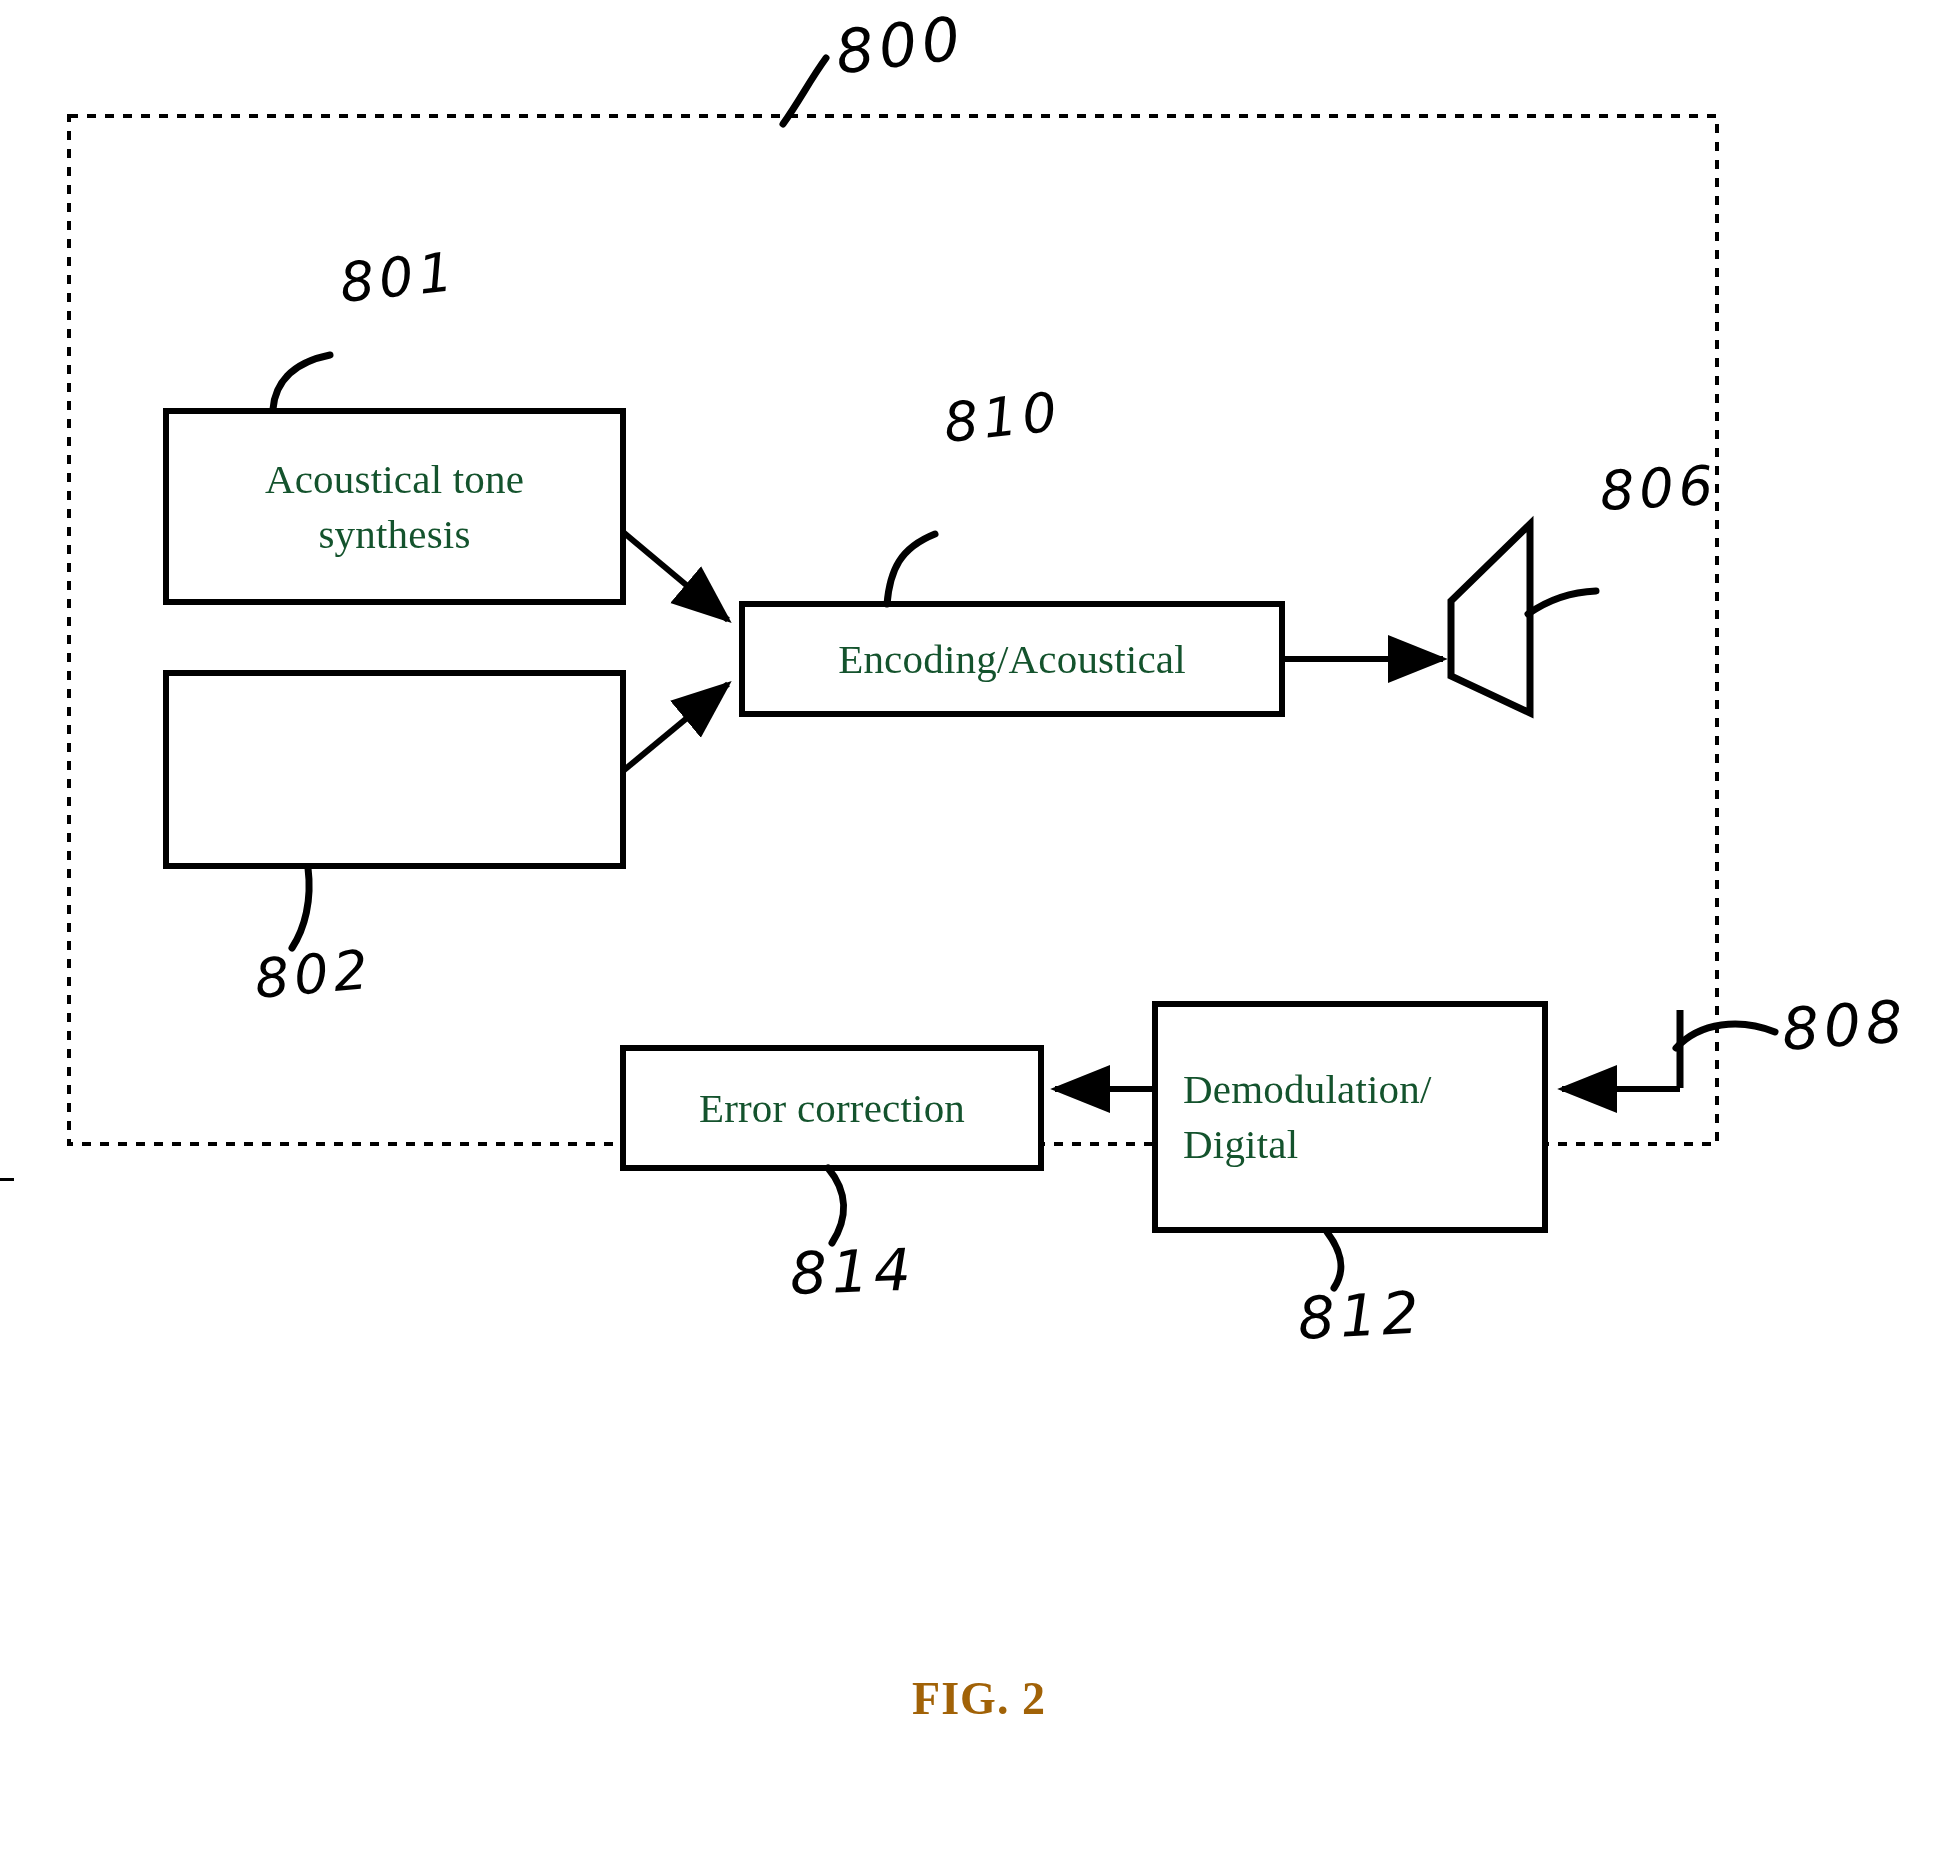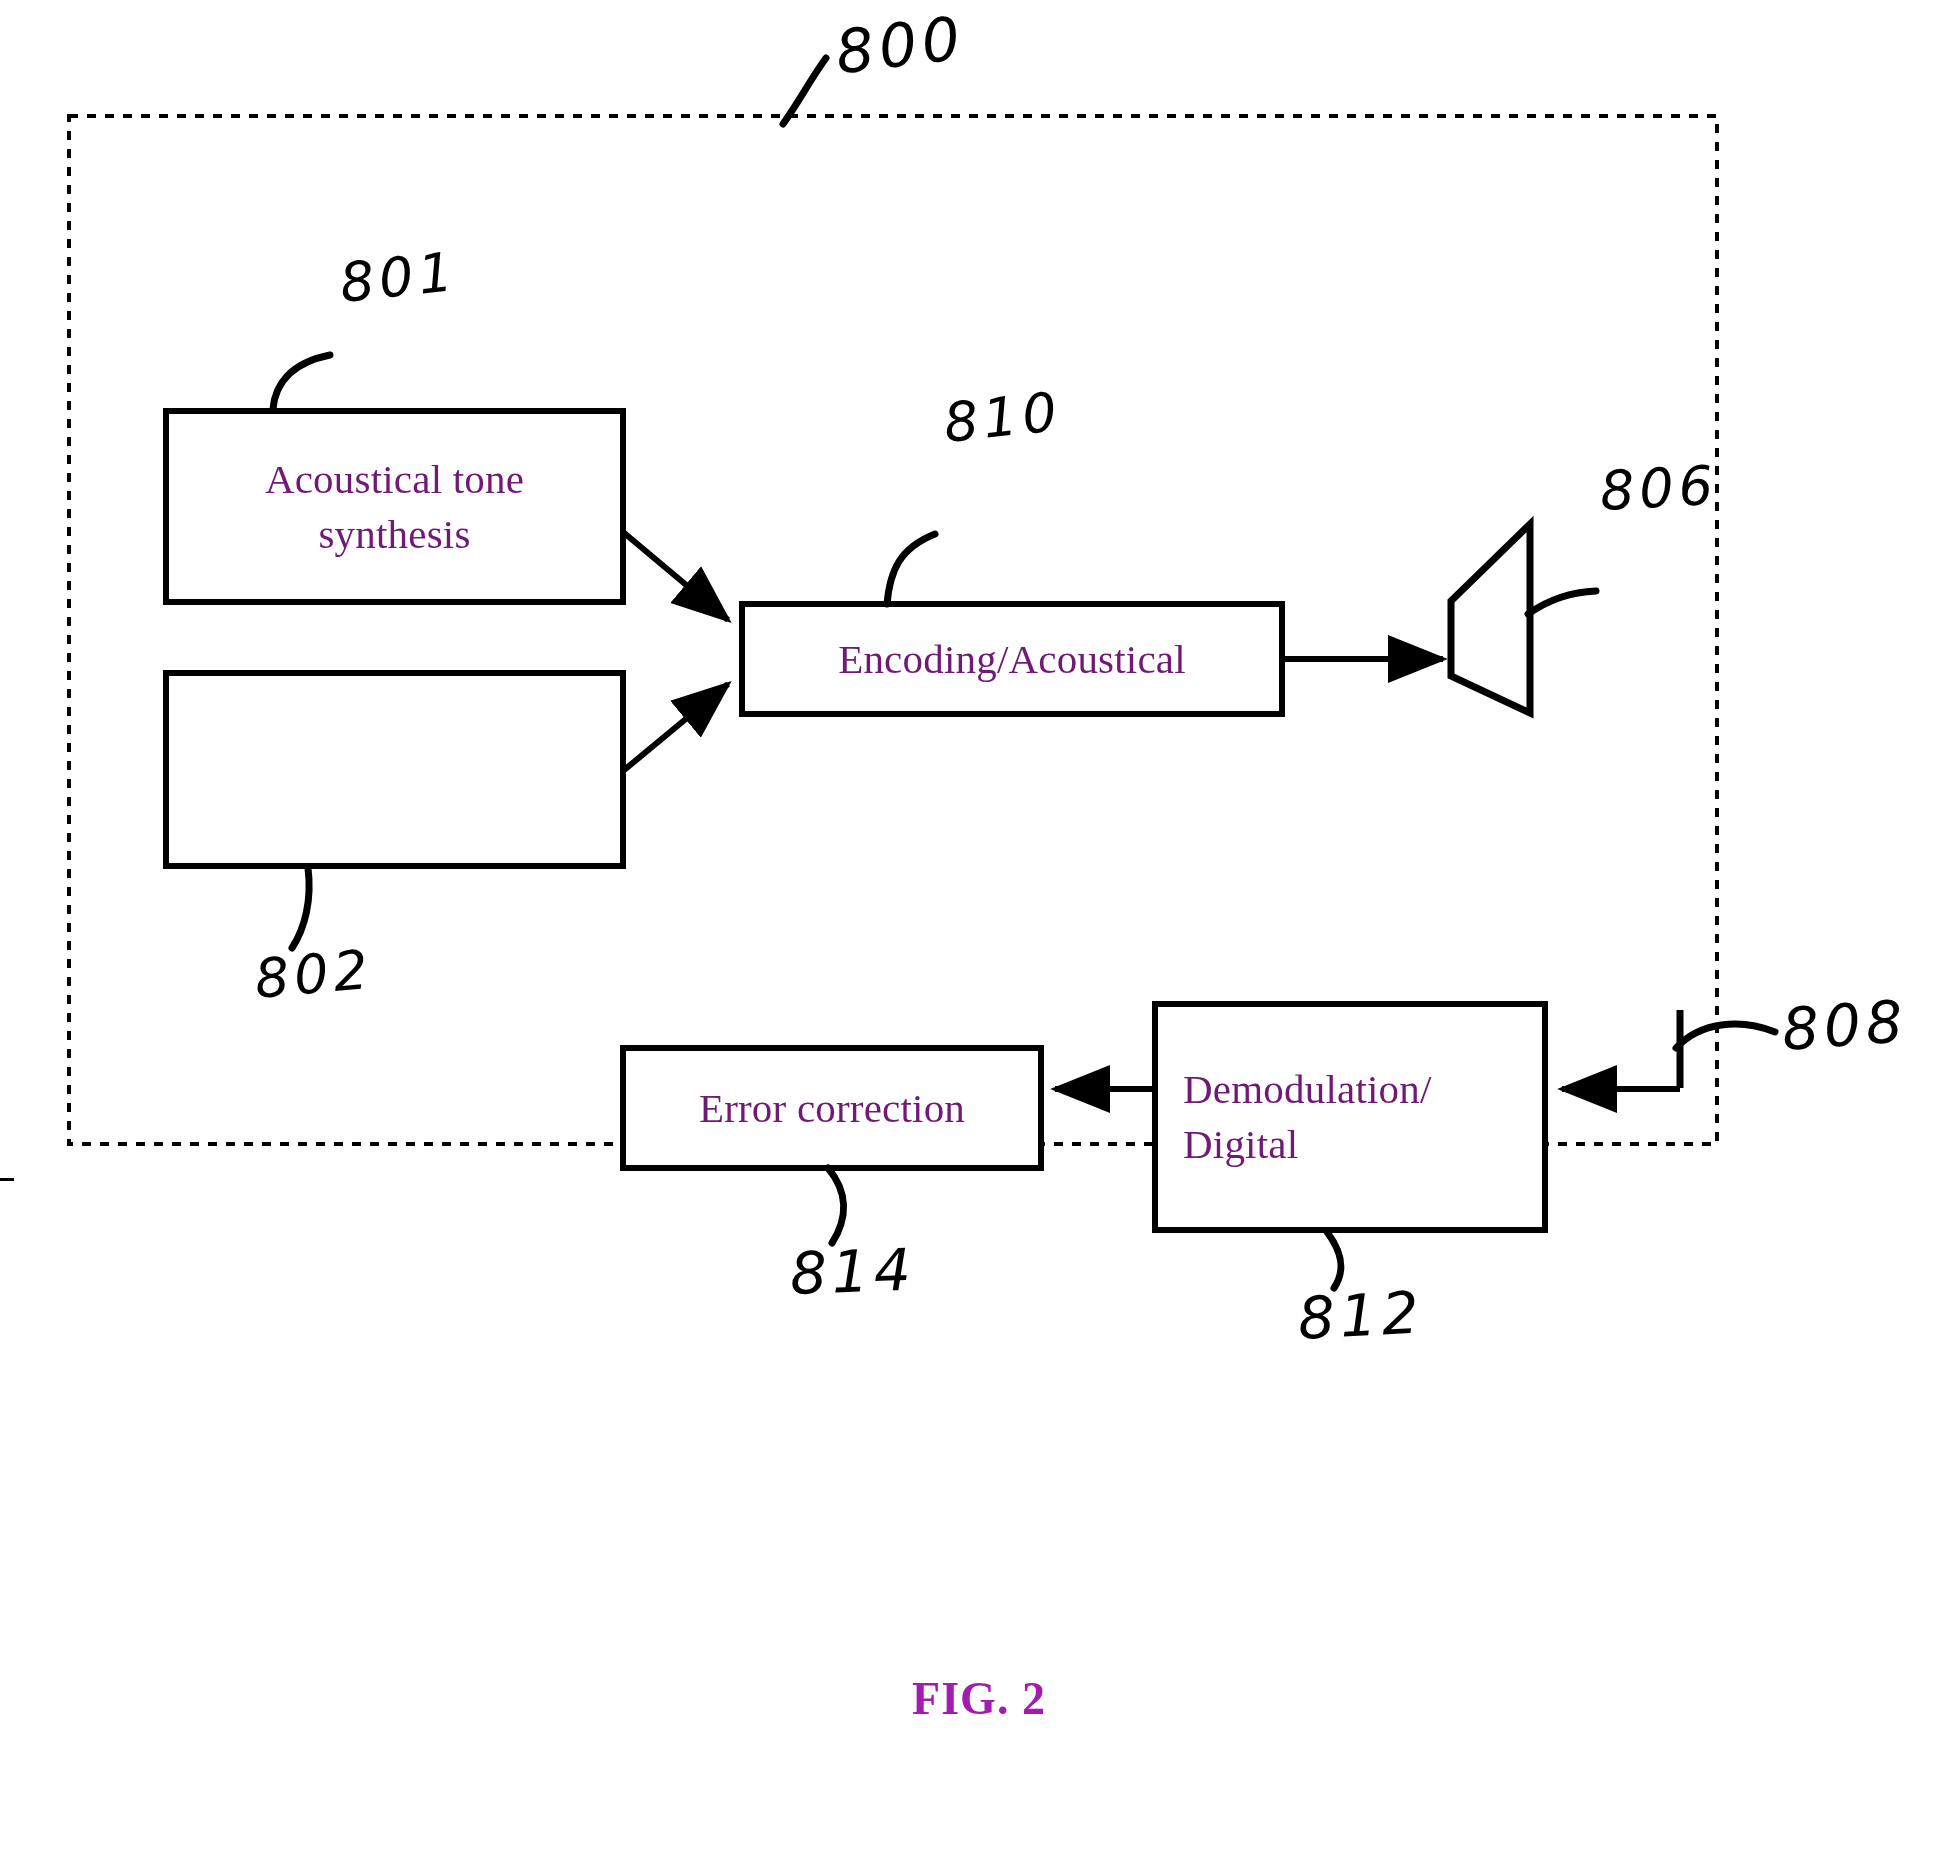--- a/index.html
+++ b/index.html
@@ -29,21 +29,21 @@
   
   .block-label {
     position: absolute;
     display: flex;
     align-items: center;
     justify-content: center;
     text-align: center;
     font-family: "Liberation Serif", "DejaVu Serif", serif;
     font-size: 41px;
     line-height: 1.33;
-    color: #701a75;
+    color: #14532d;
     letter-spacing: 0.2px;
     white-space: pre-line;
     pointer-events: none;
   }
   
   .ref-num {
     position: absolute;
     font-family: "DejaVu Sans", sans-serif;
     font-size: 54px;
     font-weight: 400;
@@ -66,21 +66,21 @@
   #fig-caption {
     position: absolute;
     left: 0;
     top: 1672px;
     width: 1958px;
     text-align: center;
     font-family: "Liberation Serif", "DejaVu Serif", serif;
     font-size: 46px;
     font-weight: bold;
     letter-spacing: 1px;
-    color: #a21caf;
+    color: #a16207;
   }
   
   #page-tick {
     position: absolute;
     left: 0px;
     top: 1178px;
     width: 14px;
     height: 3px;
     background: #000000;
   }

